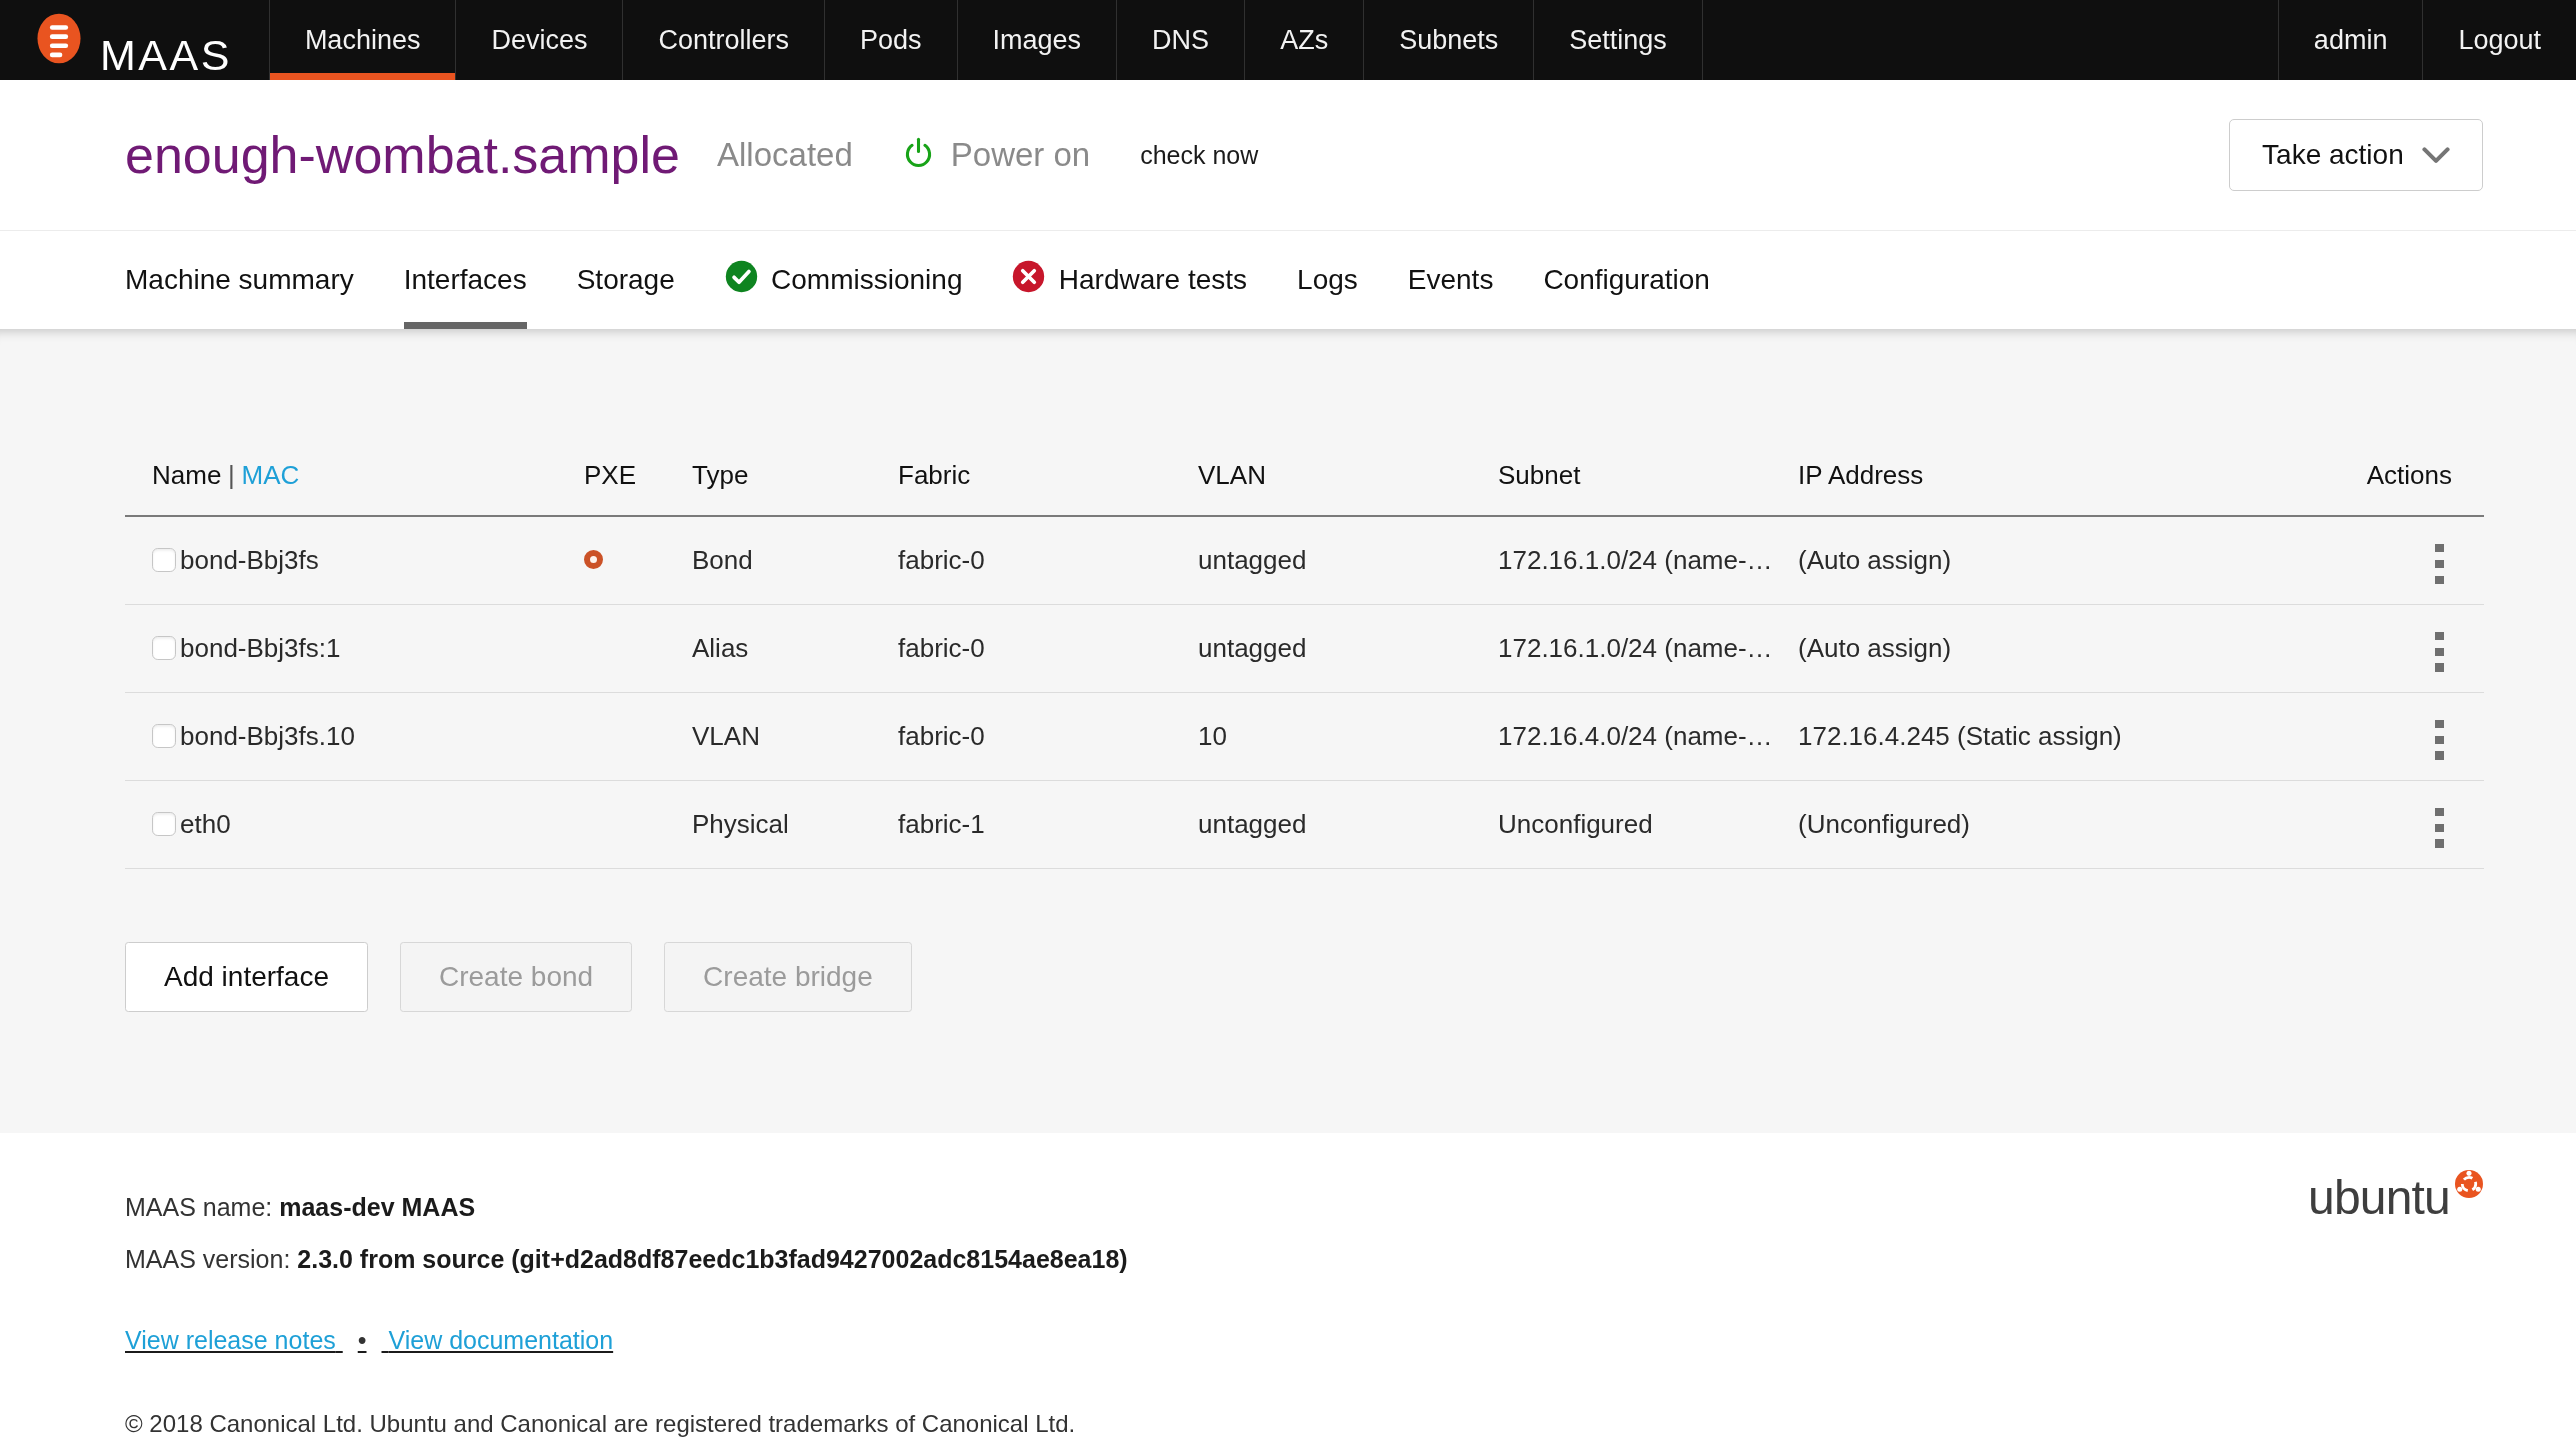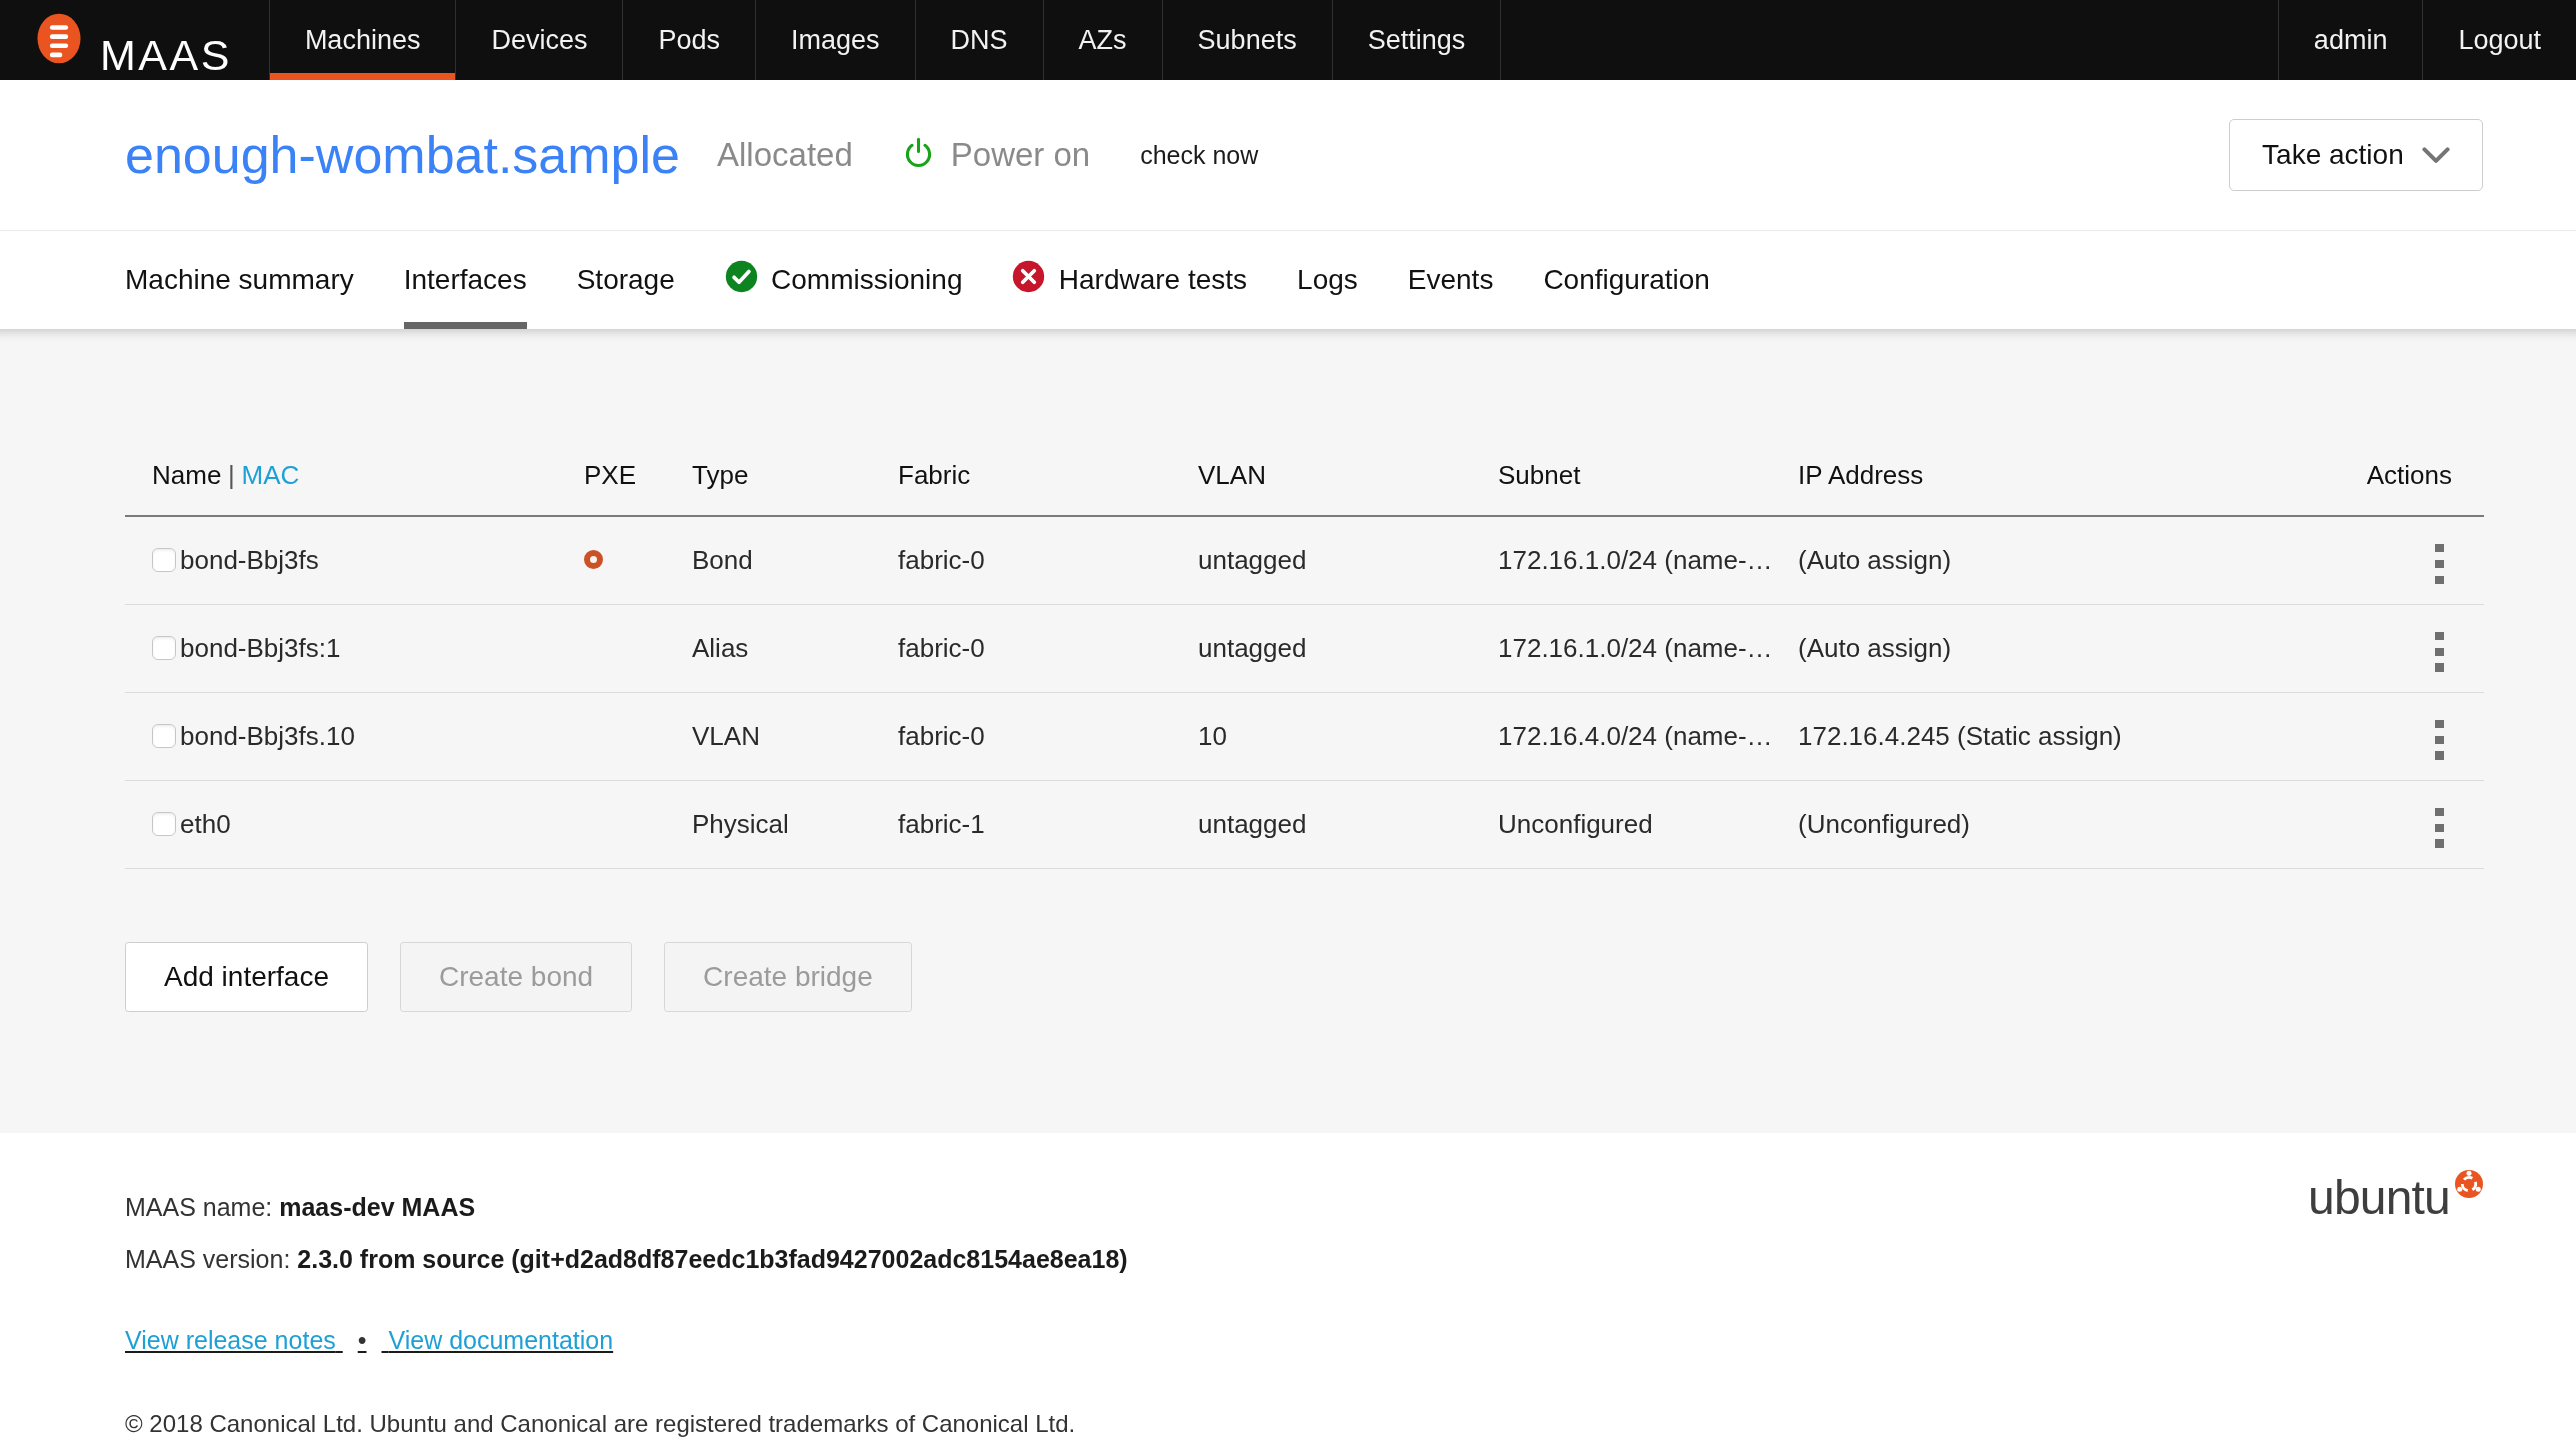--- a/index.html
+++ b/index.html
@@ -57,21 +57,21 @@
 
   
   .page-header {
     background: #fff;
     height: 151px;
     display: flex;
     align-items: center;
     padding: 0 93px 0 125px;
     border-bottom: 1.7px solid #ececec;
   }
-  .machine-title { font-size: 52px; font-weight: 400; color: #3b82f6; margin-right: 37px; }
+  .machine-title { font-size: 52px; font-weight: 400; color: #701a75; margin-right: 37px; }
   .machine-status { font-size: 33px; color: #8a8a8a; margin-right: 48px; }
   .power-state { display: flex; align-items: center; gap: 15px; margin-right: 50px; }
   .power-state .label { font-size: 33px; color: #8a8a8a; }
   .check-now { font-size: 25px; color: #1b1b1b; cursor: pointer; }
   .take-action-btn {
     margin-left: auto;
     display: flex;
     align-items: center;
     gap: 18.3px;
     background: #fff;
@@ -246,20 +246,23 @@
       </svg>
     </span>
     <span class="logo-text">MAAS</span>
   </div>
   <div class="nav-items">
     <div class="nav-item active">
         <span>Machines</span>
       </div>
     <div class="nav-item">
         <span>Devices</span>
+      </div>
+    <div class="nav-item">
+        <span>Controllers</span>
       </div>
     <div class="nav-item">
         <span>Pods</span>
       </div>
     <div class="nav-item">
         <span>Images</span>
       </div>
     <div class="nav-item">
         <span>DNS</span>
       </div>

